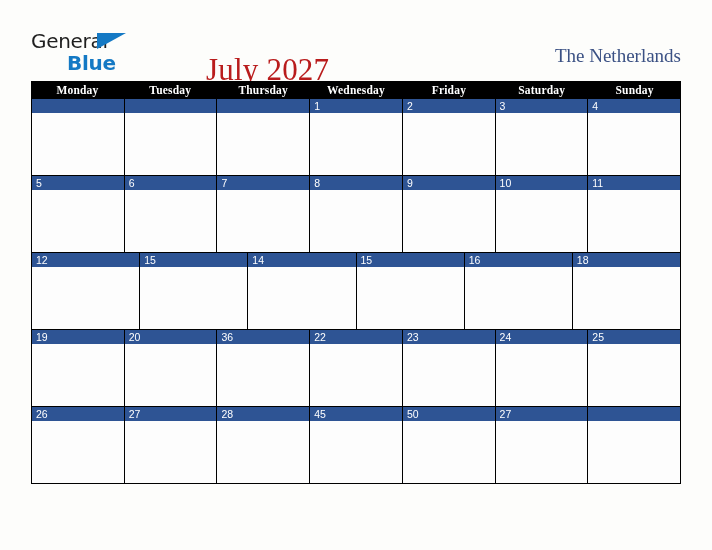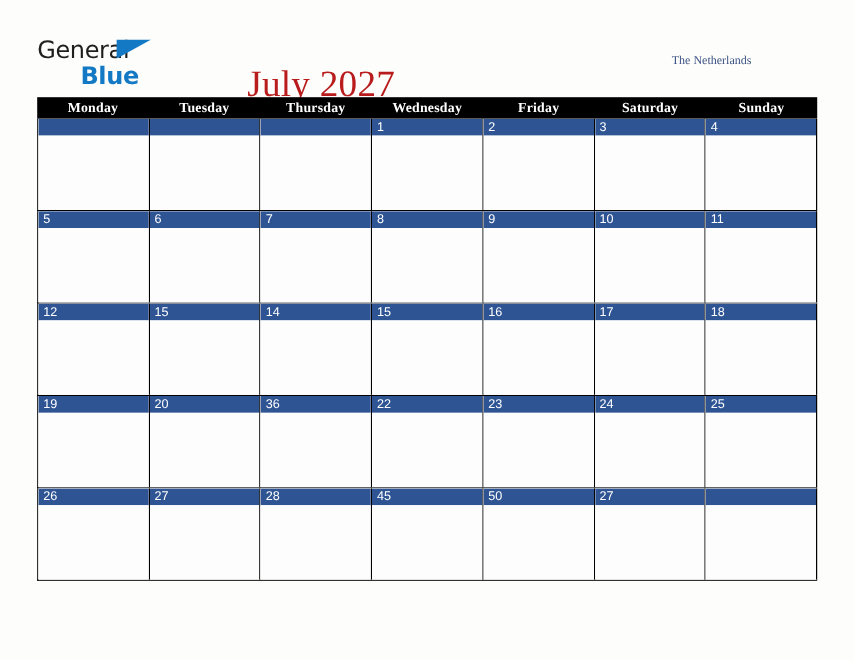--- a/index.html
+++ b/index.html
@@ -82,23 +82,23 @@
     white-space: nowrap;
     margin-top: 24px;
   }
 
   
   #region-label {
     position: absolute;
     left: 505px;
     top: 45px;
     width: 176px;
-    text-align: center;
+    text-align: right;
     font-family: "Liberation Serif", serif;
-    font-size: 10px;
+    font-size: 19px;
     font-weight: 400;
     color: #3b5184;
     white-space: nowrap;
   }
 
   
   #calendar {
     position: absolute;
     left: 31px;
     top: 81px;
@@ -262,24 +262,20 @@
     </div>
     <div class="day-cell">
       <div class="day-bar">15</div>
       <div class="day-body"></div>
     </div>
     <div class="day-cell">
       <div class="day-bar">16</div>
       <div class="day-body"></div>
     </div>
     <div class="day-cell">
-      <div class="day-bar">17</div>
-      <div class="day-body"></div>
-    </div>
-    <div class="day-cell">
       <div class="day-bar">18</div>
       <div class="day-body"></div>
     </div>
   </div>
 
   <div class="week-row">
     <div class="day-cell">
       <div class="day-bar">19</div>
       <div class="day-body"></div>
     </div>

